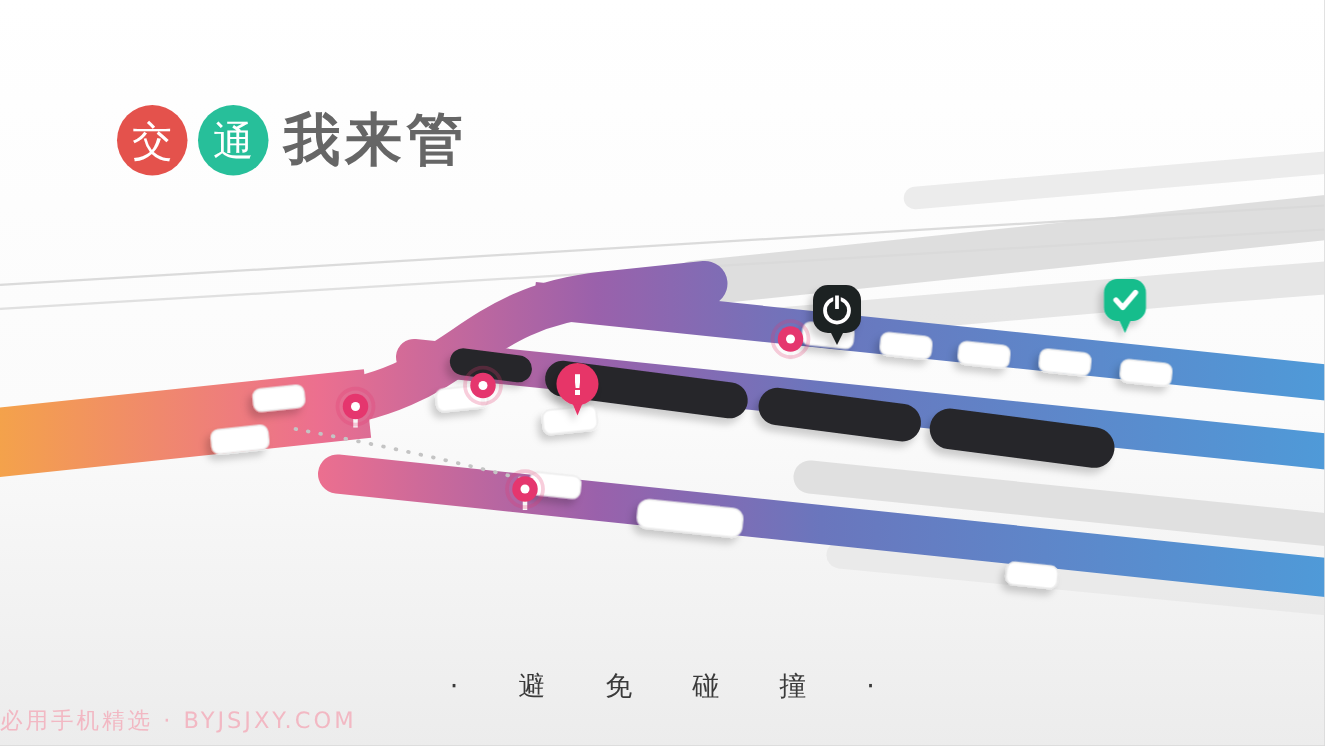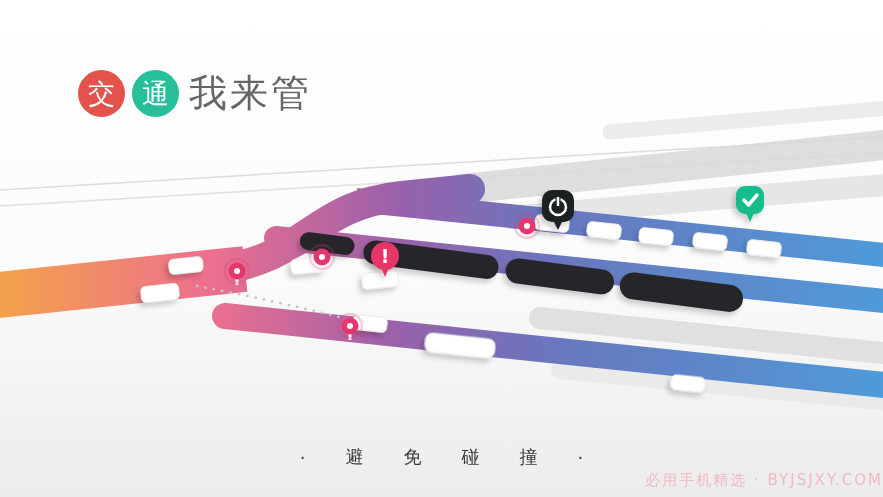--- a/index.html
+++ b/index.html
@@ -9,28 +9,28 @@
     font-family:"DejaVu Sans","Liberation Sans",sans-serif;
   }
   svg{position:absolute;left:0;top:0;}
   svg text{font-family:"DejaVu Sans","Liberation Sans",sans-serif;}
 
   .title{position:absolute;left:78px;top:68px;display:flex;align-items:center;gap:7px;z-index:5;}
   .badge{width:47px;height:47px;border-radius:50%;color:#fff;font-size:27px;
          display:flex;align-items:center;justify-content:center;}
   .badge-red{background:#e4524c;}
   .badge-green{background:#27bf9a;}
-  .title-rest{font-size:38px;color:#666;letter-spacing:3px;margin-left:3px;font-weight:400;}
+  .title-rest{font-size:38px;color:#666;letter-spacing:3px;margin-left:3px;font-weight:700;}
 
   .caption{position:absolute;left:0;right:0;bottom:28px;display:flex;justify-content:center;
            align-items:center;gap:40px;color:#3a3a3a;z-index:5;}
   .caption .dot{font-size:18px;}
   .caption-text{font-size:18px;letter-spacing:40px;margin-right:-40px;text-align:right;}
 
-  .watermark{position:absolute;left:0;right:0;bottom:7px;text-align:right;
+  .watermark{position:absolute;left:0;right:0;bottom:7px;text-align:left;
              font-size:15px;color:#f2b8c3;letter-spacing:2px;z-index:5;}
 </style>
 </head>
 <body>
 
 <div class="stage">
 
   <svg width="883" height="497" viewBox="0 0 883 497">
     <defs>
       <linearGradient id="roadGrad" x1="0" y1="0" x2="883" y2="0" gradientUnits="userSpaceOnUse">

